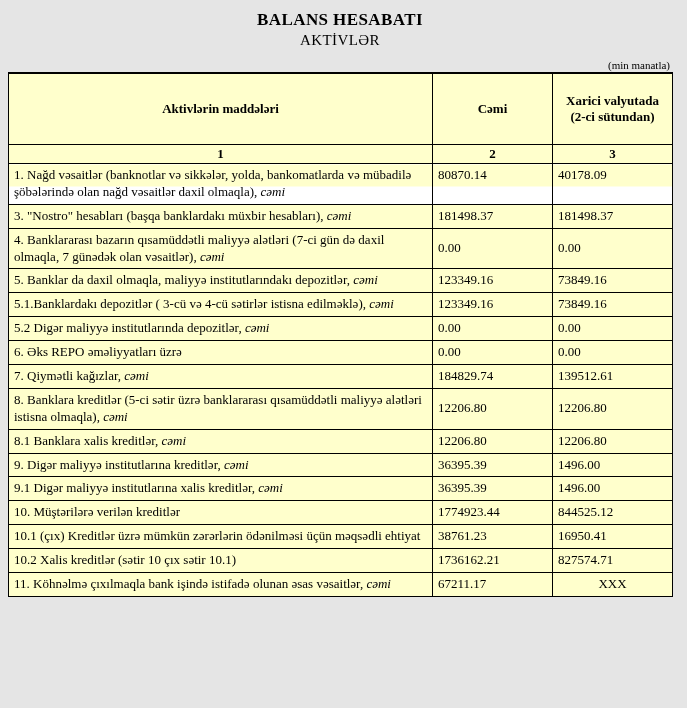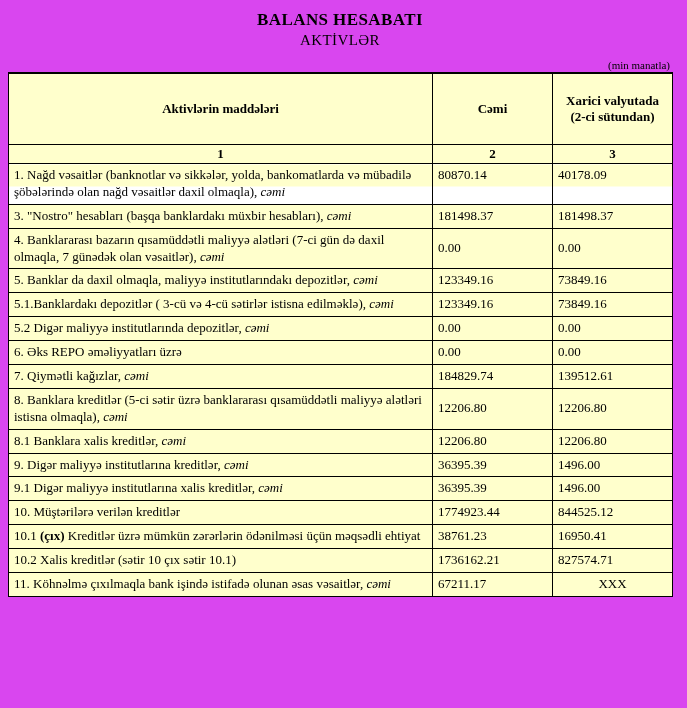--- a/index.html
+++ b/index.html
@@ -7,21 +7,21 @@
     padding: 0;
     background: #ffffff;
     font-family: "Liberation Serif", "DejaVu Serif", serif;
     color: #000;
   }
   .page {
     width: 687px;
     height: 708px;
     box-sizing: border-box;
     padding: 6px 0 0 8px;
-    background: #d946ef;
+    background: #e5e5e5;
   }
   .title {
     width: 664px;
     text-align: center;
     font-weight: bold;
     font-size: 17px;
     letter-spacing: 0.4px;
     margin: 4px 0 0 0;
   }
   .subtitle {
@@ -79,21 +79,21 @@
   }
   td.val-cell.center {
     text-align: center;
     padding-right: 5px;
   }
   tr.row-top td {
     vertical-align: top;
     background: linear-gradient(to bottom, var(--cell-bg, #FFFFCC) 0px, var(--cell-bg, #FFFFCC) 22px, #ffffff 22px);
   }
   .seg-suffix { font-style: italic; }
-  .seg-bold { font-weight: bold; }
+  .seg-bold { font-weight: normal; }
 </style>
 </head>
 <body>
 
 <div class="page">
 
   <div class="title">BALANS HESABATI</div>
   <div class="subtitle">AKTİVLƏR</div>
 
   <div class="unit-note">(min manatla)</div>

